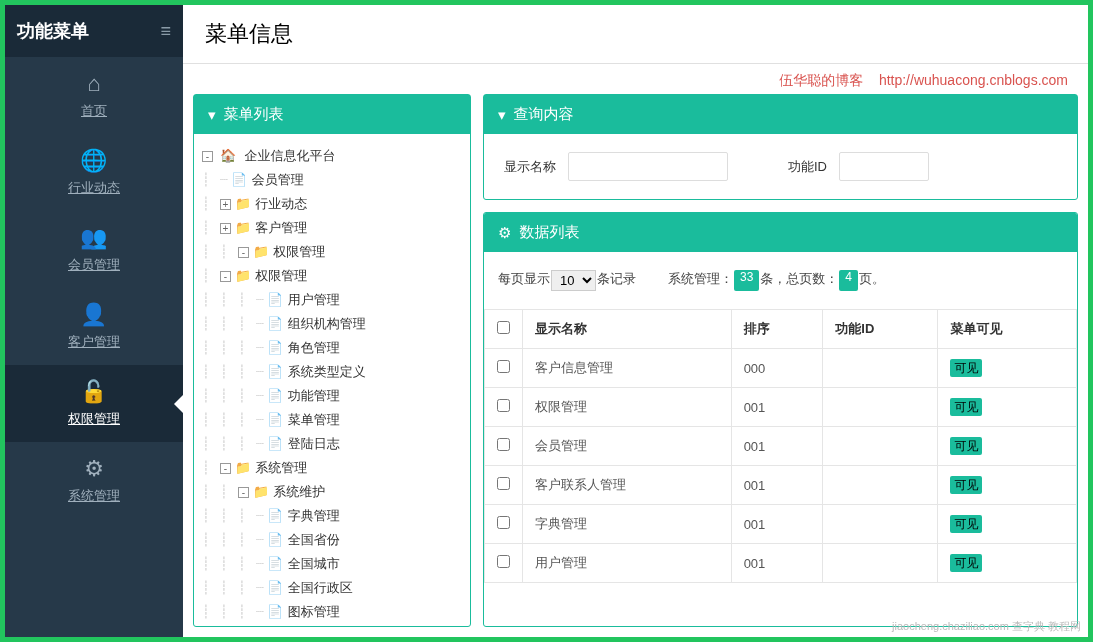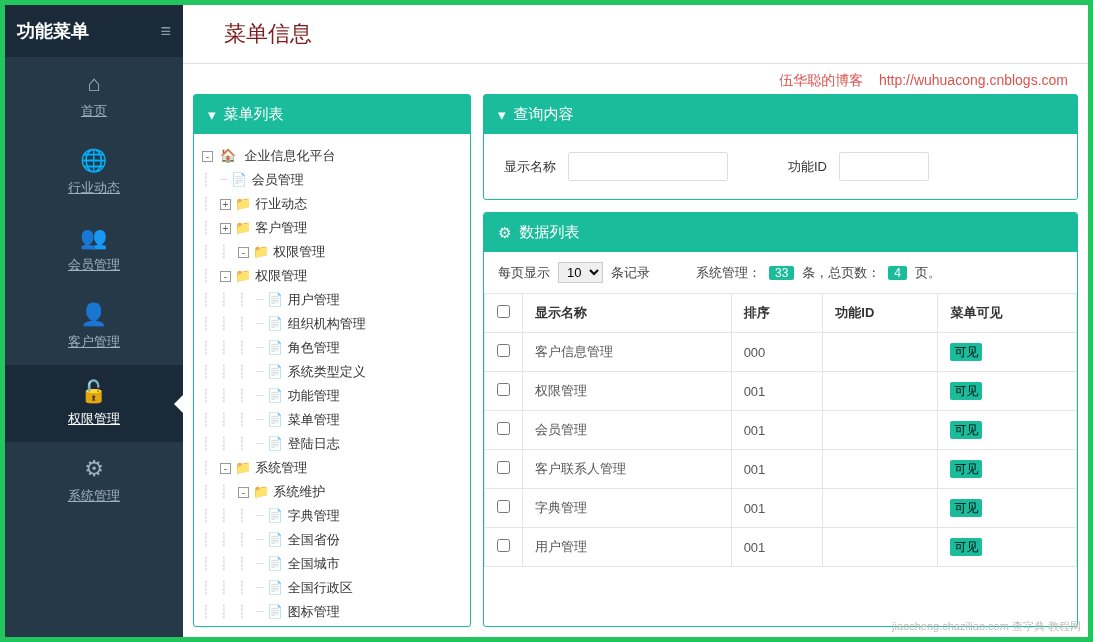--- a/index.html
+++ b/index.html
@@ -14,21 +14,21 @@
     
     .nav { flex: 1; }
     .nav-item { text-align: center; padding: 14px 0; color: #a0b0bd; cursor: pointer; position: relative; }
     .nav-item.active { background: #1a2a38; color: #fff; }
     .nav-item.active::after { content: ''; position: absolute; right: -1px; top: 50%; transform: translateY(-50%); border: 10px solid transparent; border-right-color: #fff; }
     .nav-icon { display: block; font-size: 22px; margin-bottom: 4px; }
     .nav-label { font-size: 13px; text-decoration: underline; }
     
     .main { flex: 1; display: flex; flex-direction: column; background: #fff; }
     .page-header { padding: 14px 22px; border-bottom: 1px solid #e0e0e0; }
-    .page-title { font-size: 22px; color: #7f1d1d; font-weight: normal; margin-left: 19px; }
+    .page-title { font-size: 22px; color: #000000; font-weight: normal; }
     
     .watermark { text-align: right; padding: 8px 20px 4px; font-size: 14px; }
     .watermark-text { color: #d9534f; }
     .watermark-link { color: #d9534f; }
     
     .content { display: flex; gap: 12px; padding: 0 10px 10px; flex: 1; overflow: hidden; }
     
     .panel { border: 1px solid #1abc9c; border-radius: 3px; background: #fff; }
     .panel-header { background: #1abc9c; color: #fff; padding: 10px 14px; font-size: 15px; display: flex; align-items: center; gap: 8px; }
     
@@ -43,21 +43,21 @@
     .file-icon { color: #f0ad4e; margin-right: 4px; }
     
     .right-col { flex: 1; display: flex; flex-direction: column; gap: 12px; overflow: hidden; }
     
     .query-body { padding: 18px 20px; display: flex; gap: 60px; align-items: center; }
     .form-row { display: flex; align-items: center; gap: 12px; }
     .form-label { font-size: 13px; color: #333; }
     .form-input { border: 1px solid #ddd; padding: 6px 10px; width: 160px; font-size: 13px; border-radius: 2px; }
     
     .data-panel { flex: 1; display: flex; flex-direction: column; overflow: hidden; }
-    .data-toolbar { padding: 10px 14px; font-size: 13px; color: #444; display: flex; align-items: center; gap: 8px; }
+    .data-toolbar { padding: 18px 14px; font-size: 13px; color: #444; display: flex; gap: 1px; }
     .data-toolbar select { border: 1px solid #ccc; padding: 1px 4px; font-size: 13px; }
     .badge { background: #1abc9c; color: #fff; padding: 0 6px; border-radius: 2px; font-size: 12px; }
     
     .data-table { width: 100%; border-collapse: collapse; font-size: 13px; }
     .data-table th, .data-table td { border: 1px solid #e5e5e5; padding: 10px 12px; text-align: left; }
     .data-table th { font-weight: bold; color: #333; background: #fff; }
     .data-table td { color: #555; }
     .checkbox-cell { width: 36px; text-align: center; }
     .tag-visible { background: #1abc9c; color: #000000; padding: 2px 4px; border-radius: 2px; font-size: 12px; }
     

